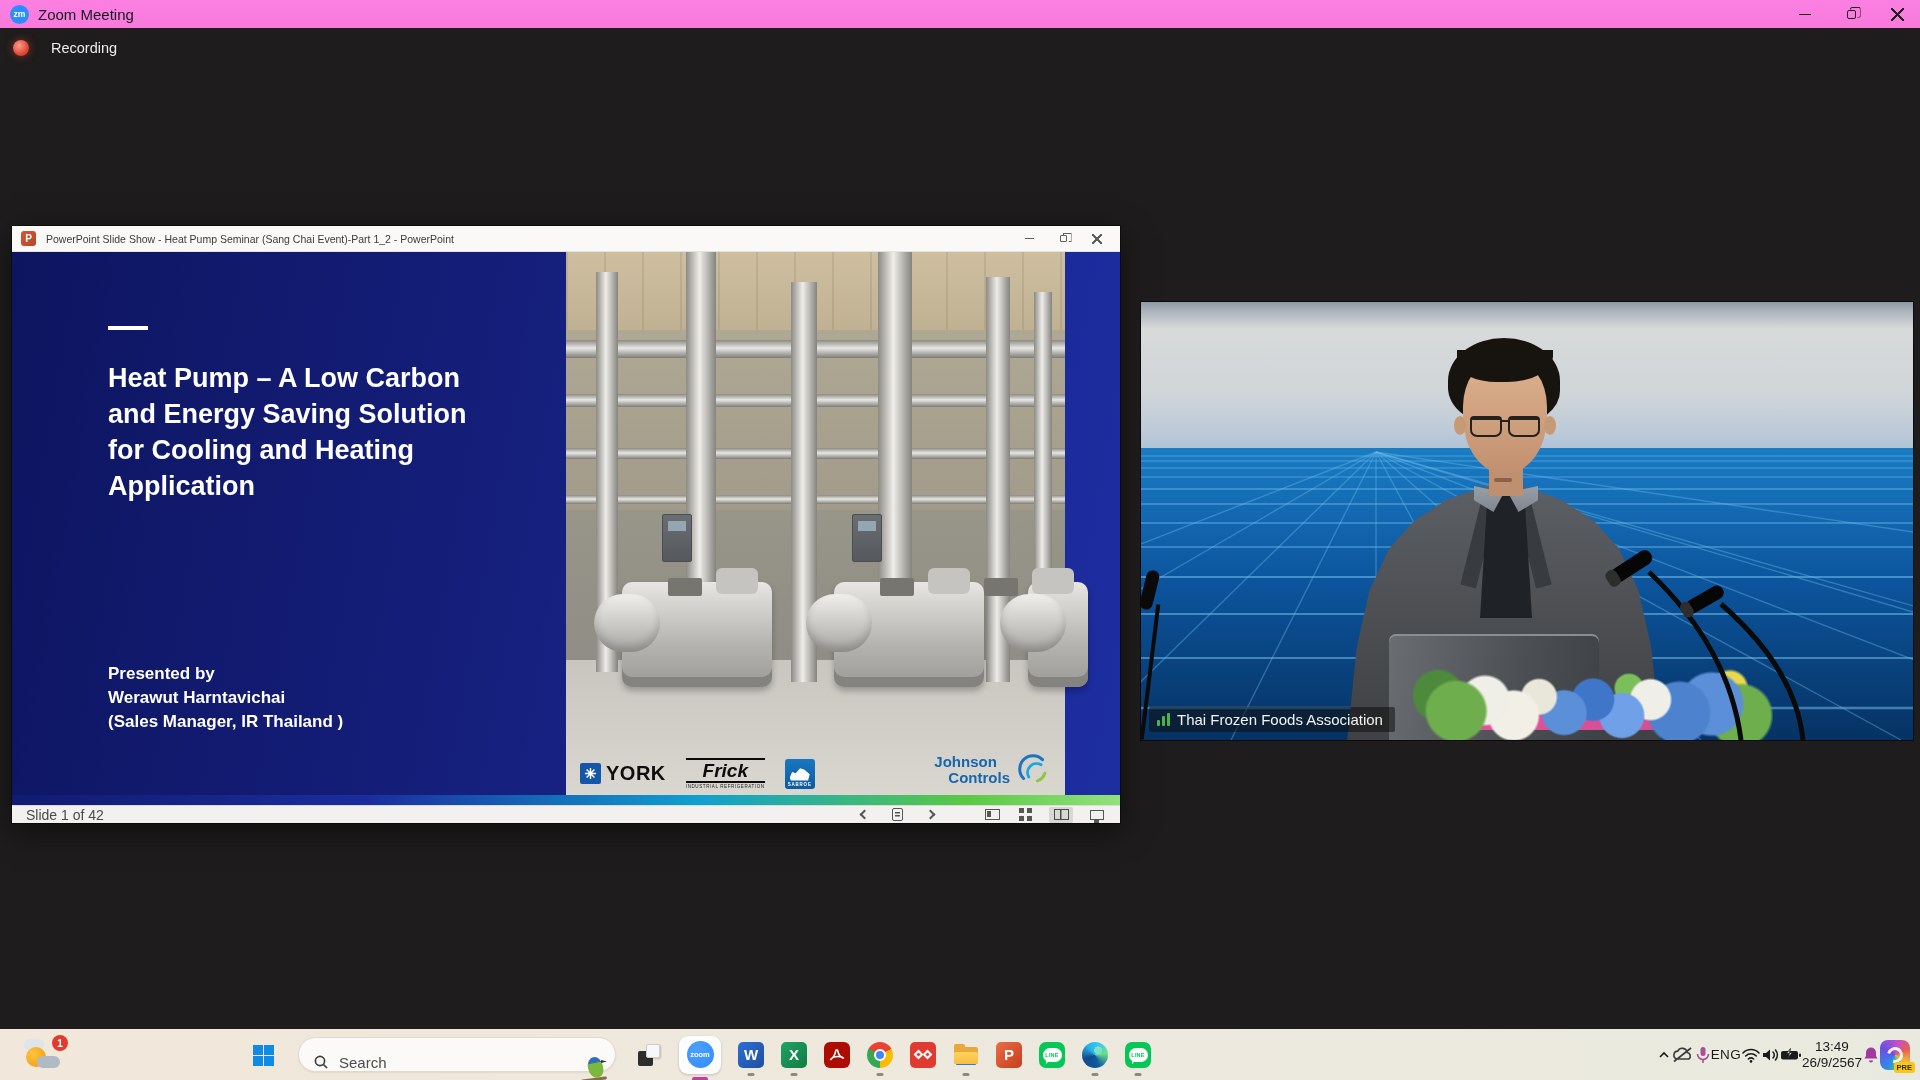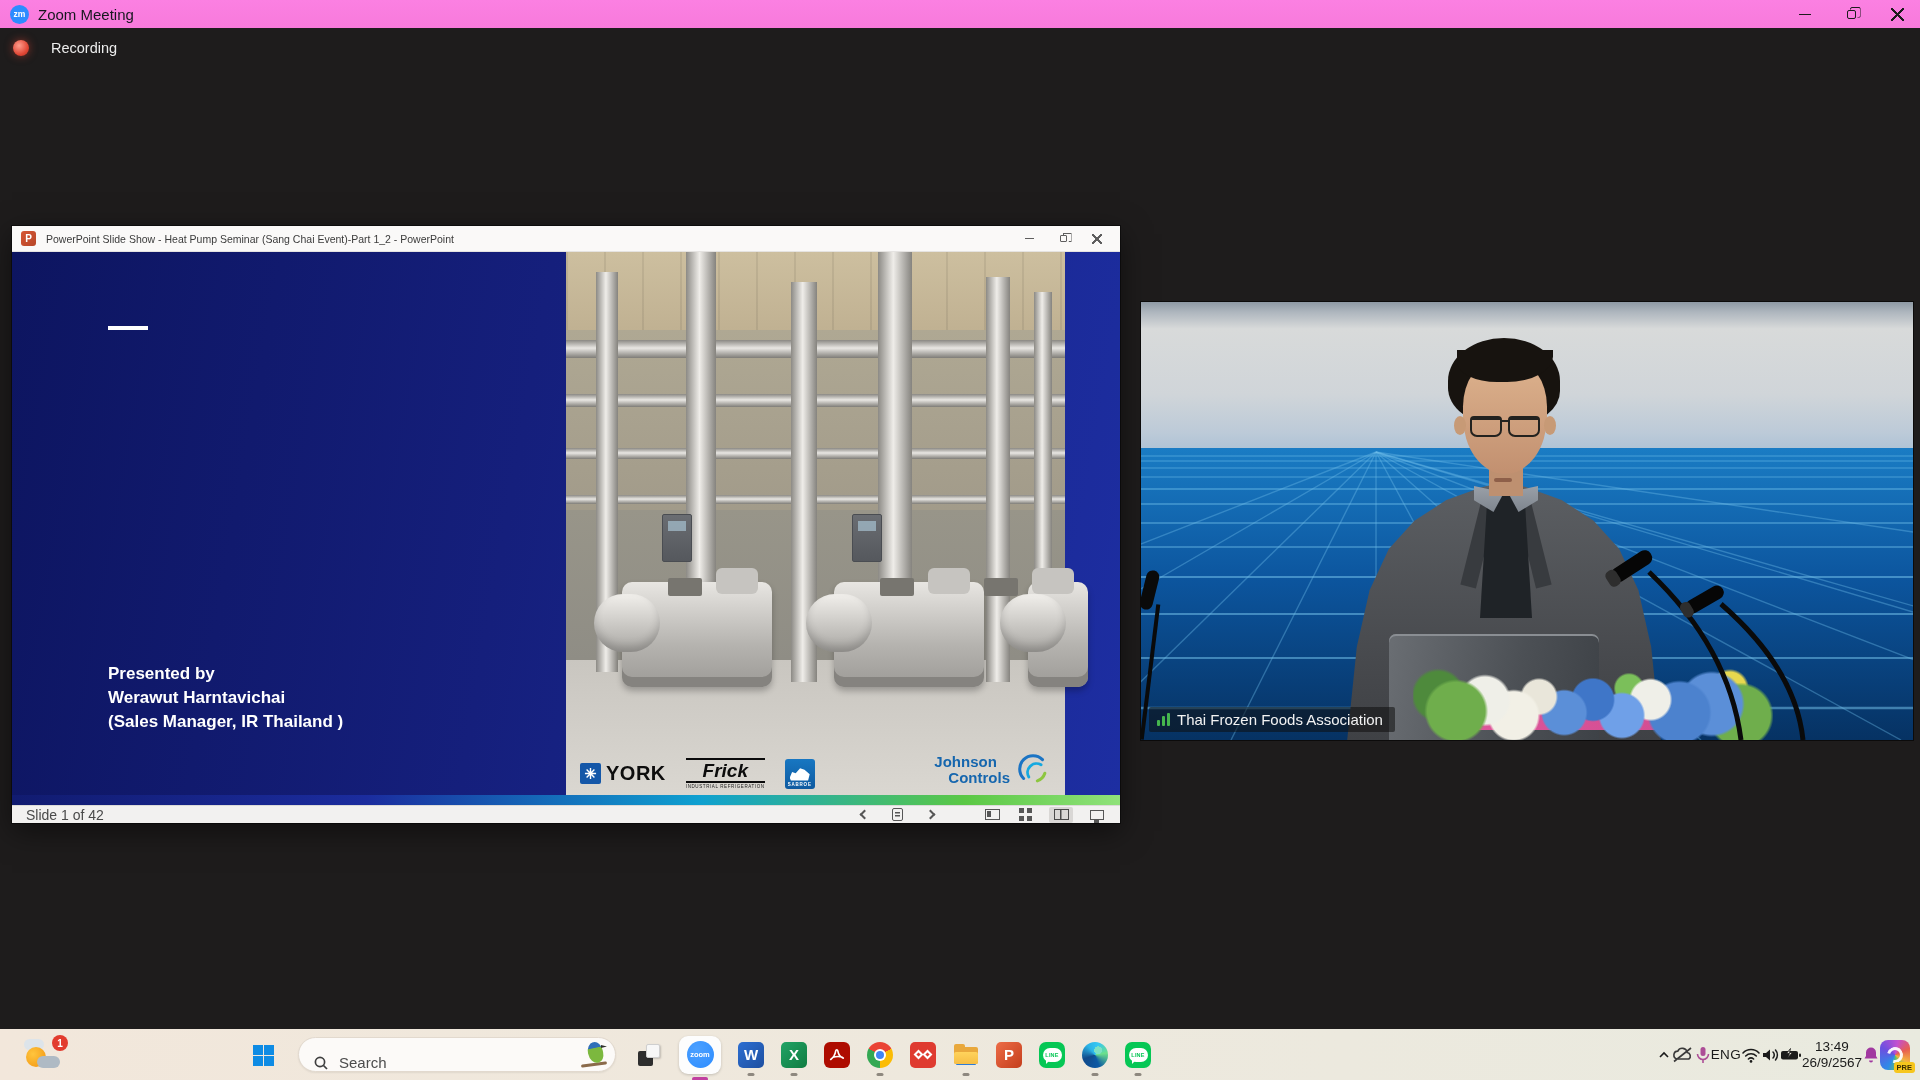--- a/index.html
+++ b/index.html
@@ -148,21 +148,21 @@
 
   
   .taskbar{position:absolute;left:0;top:1029px;width:1920px;height:51px;background:linear-gradient(90deg,#F2E7DB,#ECE9DE 70%,#E9EADF)}
   .tb-weather{position:absolute;left:24px;top:6px;width:46px;height:38px}
   .w-sun{position:absolute;left:2px;top:12px;width:20px;height:20px;border-radius:50%;background:radial-gradient(circle at 35% 35%,#FFC53E,#F2930E)}
   .w-cloud1{position:absolute;left:0;top:4px;width:20px;height:11px;border-radius:8px;background:#DDE4EA}
   .w-cloud2{position:absolute;left:13px;top:21px;width:23px;height:12px;border-radius:9px;background:#AFBAC4}
   .w-badge{position:absolute;right:2px;top:0;min-width:16px;height:16px;border-radius:8px;background:#E23B2E;color:#fff;font-size:10px;font-weight:bold;display:flex;align-items:center;justify-content:center;padding:0 3px}
   .tb-start{position:absolute;left:248px;top:11px;width:30px;height:30px;display:flex;align-items:center;justify-content:center}
   .win-logo{width:21px;height:21px;background:linear-gradient(#0E8BE4 0 0) 0 0/10px 10px no-repeat,linear-gradient(#0E8BE4 0 0) 11px 0/10px 10px no-repeat,linear-gradient(#0E8BE4 0 0) 0 11px/10px 10px no-repeat,linear-gradient(#0E8BE4 0 0) 11px 11px/10px 10px no-repeat}
-  .tb-search{position:absolute;left:298px;top:8px;width:318px;height:35px;border-radius:18px;background:#FCFAF8;border:1px solid #E2D9CE;box-shadow:0 1px 2px rgba(0,0,0,.07);display:flex;align-items:flex-end;padding:4px 4px 0 14px}
+  .tb-search{position:absolute;left:298px;top:8px;width:318px;height:35px;border-radius:18px;background:#FCFAF8;border:1px solid #E2D9CE;box-shadow:0 1px 2px rgba(0,0,0,.07);display:flex;align-items:flex-start;padding:16px 4px 0 14px}
   .search-input{flex:1;margin-left:10px;font-size:15px;color:#333;background:transparent;border:none;outline:none;min-width:0;font-family:inherit}
   .search-input::placeholder{color:#4C4C4C;opacity:1}
   .bird{position:relative;width:32px;height:32px;flex:0 0 auto}
   .bird-branch{position:absolute;left:2px;bottom:5px;width:26px;height:3px;background:#8A6A4A;border-radius:2px;transform:rotate(-8deg)}
   .bird-body{position:absolute;left:9px;top:3px;width:15px;height:21px;border-radius:50% 50% 45% 55%;background:linear-gradient(180deg,#2F6FB8 0 26%,#7CB83E 30%);transform:rotate(-12deg)}
   .bird-beak{position:absolute;left:22px;top:6px;width:6px;height:3px;background:#31302C;clip-path:polygon(0 0,100% 50%,0 100%)}
   .tb-apps{position:absolute;left:636px;top:0;height:51px;display:flex;align-items:center;gap:17px}
   .app{position:relative;width:26px;height:26px;display:flex;align-items:center;justify-content:center;flex:0 0 auto}
   .run-dot{position:absolute;left:50%;transform:translateX(-50%);bottom:-8px;width:7px;height:3px;border-radius:2px;background:#8E887F}
   .sq-back{position:absolute;left:2px;bottom:2px;width:15px;height:15px;background:#2E2E2E;border-radius:2px}
@@ -233,20 +233,21 @@
           <span class="pg-restore"></span>
         </button>
       <button class="pwb">
           <span class="pg-close"></span>
         </button>
     </div>
   </div>
 
   <div class="slide">
     <div class="slide-dash"></div>
+    <h1 class="slide-title">Heat Pump – A Low Carbon and Energy Saving Solution for Cooling and Heating Application</h1>
     <div class="slide-presenter">
       <div>Presented by</div>
       <div>Werawut Harntavichai</div>
       <div>(Sales Manager, IR Thailand )</div>
     </div>
 
     <div class="slide-photo">
       <div class="cab cab1"></div>
       <div class="cab cab2"></div>
       <div class="comp comp1"></div>

